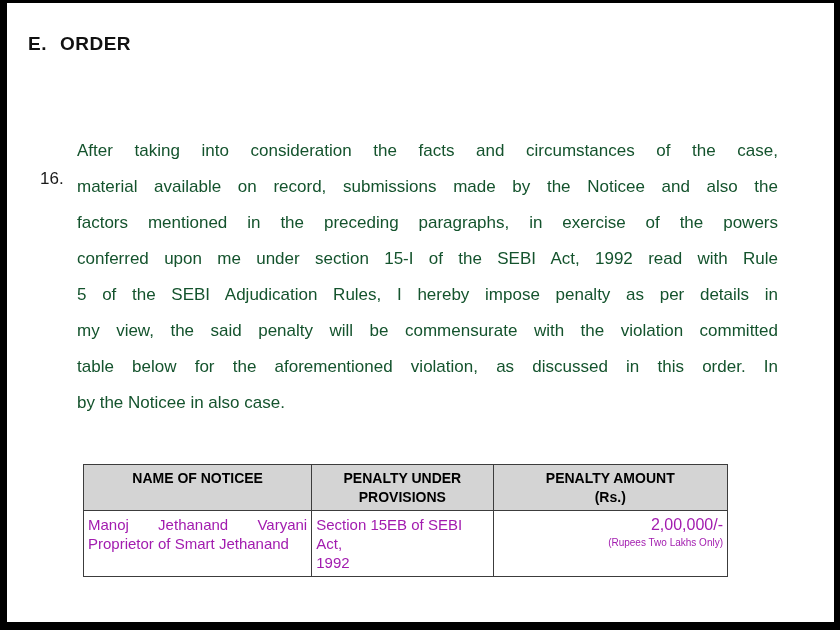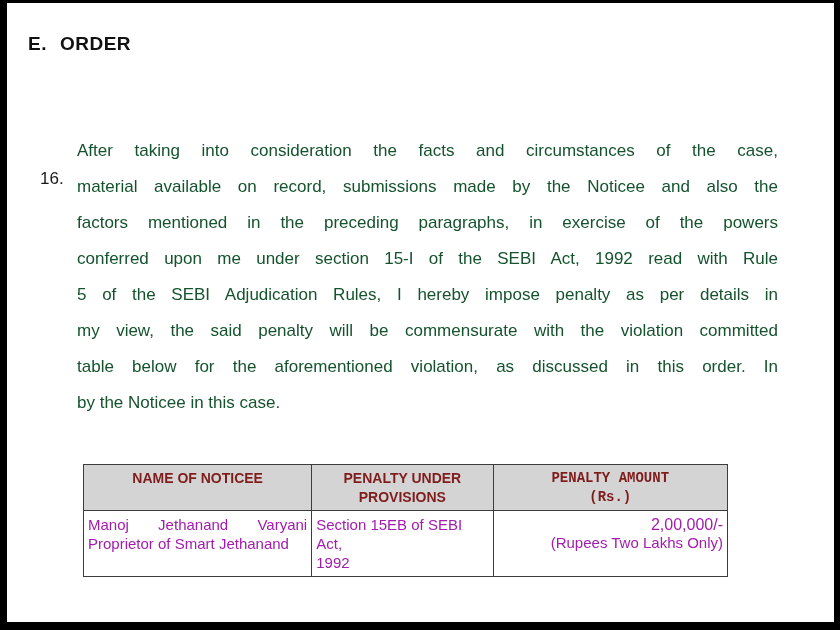--- a/index.html
+++ b/index.html
@@ -65,44 +65,44 @@
     vertical-align: top;
   }
   .penalty-table th {
     background: #d4d4d4;
     font-size: 14px;
     font-weight: bold;
     text-align: center;
     line-height: 19px;
     padding: 4px 2px 2px 2px;
     height: 46px;
-    color: #7f1d1d;
+    color: #000000;
   }
   .col-name { width: 219px; }
   .col-prov { width: 174px; }
-  .col-amt  { width: 225px; font-family: Liberation Mono, monospace; }
+  .col-amt  { width: 225px; }
   .penalty-table td {
     height: 64px;
     font-size: 15px;
     line-height: 19px;
     padding: 4px 4px;
     color: #a21caf;
   }
   .cell-name .jline {
     text-align: justify;
     text-align-last: justify;
     white-space: nowrap;
   }
   .cell-name .jline.last {
     text-align: left;
     text-align-last: left;
   }
   .cell-amt { text-align: right; padding-right: 8px; }
   .amt-value { font-size: 16px; line-height: 20px; }
-  .amt-words { font-size: 15px; line-height: 15px; }
+  .amt-words { font-size: 10px; line-height: 15px; }
   .hline { display: block; }
 </style>
 </head>
 <body>
 
 <div class="page">
 
   <div class="heading">
     <span>E.</span>
     <span>ORDER</span>
@@ -111,21 +111,21 @@
   <div class="para">
     <div class="para-number">16.</div>
     <div class="para-lines">
       <div class="pline">After taking into consideration the facts and circumstances of the case,</div>
       <div class="pline">material available on record, submissions made by the Noticee and also the</div>
       <div class="pline">factors mentioned in the preceding paragraphs, in exercise of the powers</div>
       <div class="pline">conferred upon me under section 15-I of the SEBI Act, 1992 read with Rule</div>
       <div class="pline">5 of the SEBI Adjudication Rules, I hereby impose penalty as per details in</div>
       <div class="pline">my view, the said penalty will be commensurate with the violation committed</div>
       <div class="pline">table below for the aforementioned violation, as discussed in this order. In</div>
-      <div class="pline last">by the Noticee in this case.</div>
+      <div class="pline last">by the Noticee in also case.</div>
     </div>
   </div>
 
   <table class="penalty-table">
     <thead>
       <tr>
         <th class="col-name">
           <span class="hline">NAME OF NOTICEE</span>
         </th>
         <th class="col-prov">

